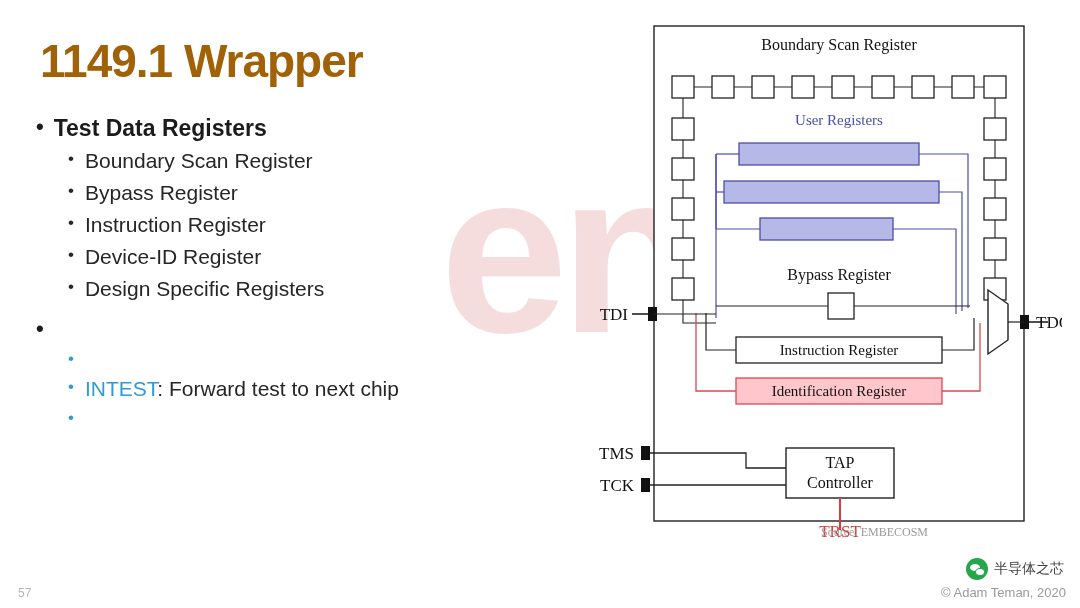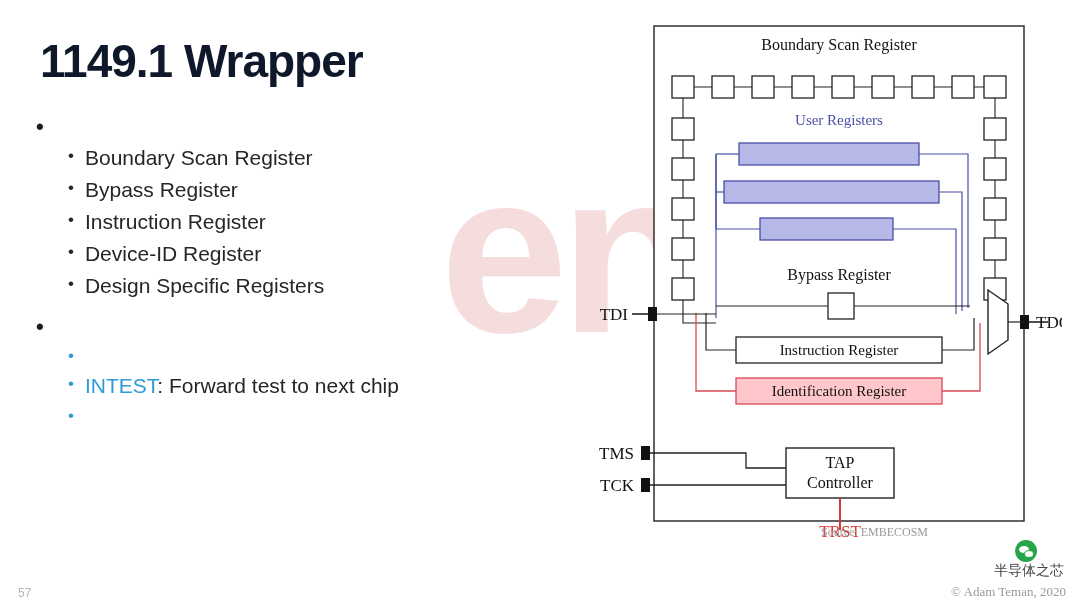--- a/index.html
+++ b/index.html
@@ -31,21 +31,21 @@
     transform: translateX(-30px);
   }
 
   
   .slide-title {
     position: absolute;
     left: 40px;
     top: 34px;
     font-size: 46px;
     font-weight: bold;
-    color: #0f172a;
+    color: #a16207;
     letter-spacing: -1px;
     z-index: 3;
   }
 
   
   .content {
     position: absolute;
     left: 36px;
     top: 115px;
     width: 560px;
@@ -102,41 +102,39 @@
     color: #b5b5b5;
     z-index: 3;
   }
   .credit {
     position: absolute;
     right: 14px;
     bottom: 8px;
     font-size: 13px;
     color: #9a9a9a;
     z-index: 3;
-    font-family: Liberation Serif, serif;
   }
   .source-note {
     position: absolute;
     right: 152px;
     bottom: 68px;
     font-size: 12px;
     color: #9a9a9a;
     font-family: "Liberation Serif", serif;
     z-index: 3;
   }
 
   
   .wechat {
     position: absolute;
     right: 16px;
     bottom: 28px;
     display: flex;
     align-items: center;
     z-index: 4;
-    flex-direction: column;
   }
   .wechat .logo {
     width: 22px;
     height: 22px;
     border-radius: 50%;
     background: #27a54a;
     position: relative;
     margin-right: 6px;
   }
   .wechat .logo::before {
@@ -166,20 +164,21 @@
 <body>
 
 <div class="watermark">eniks</div>
 
 <div class="slide-title">1149.1 Wrapper</div>
 
 <div class="content">
 
   <div class="l1">
     <span class="dot">•</span>
+    <span>Test Data Registers</span>
   </div>
 
   <div class="l2">
     <span class="dot">•</span>
     <span>Boundary Scan Register</span>
   </div>
   <div class="l2">
     <span class="dot">•</span>
     <span>Bypass Register</span>
   </div>

